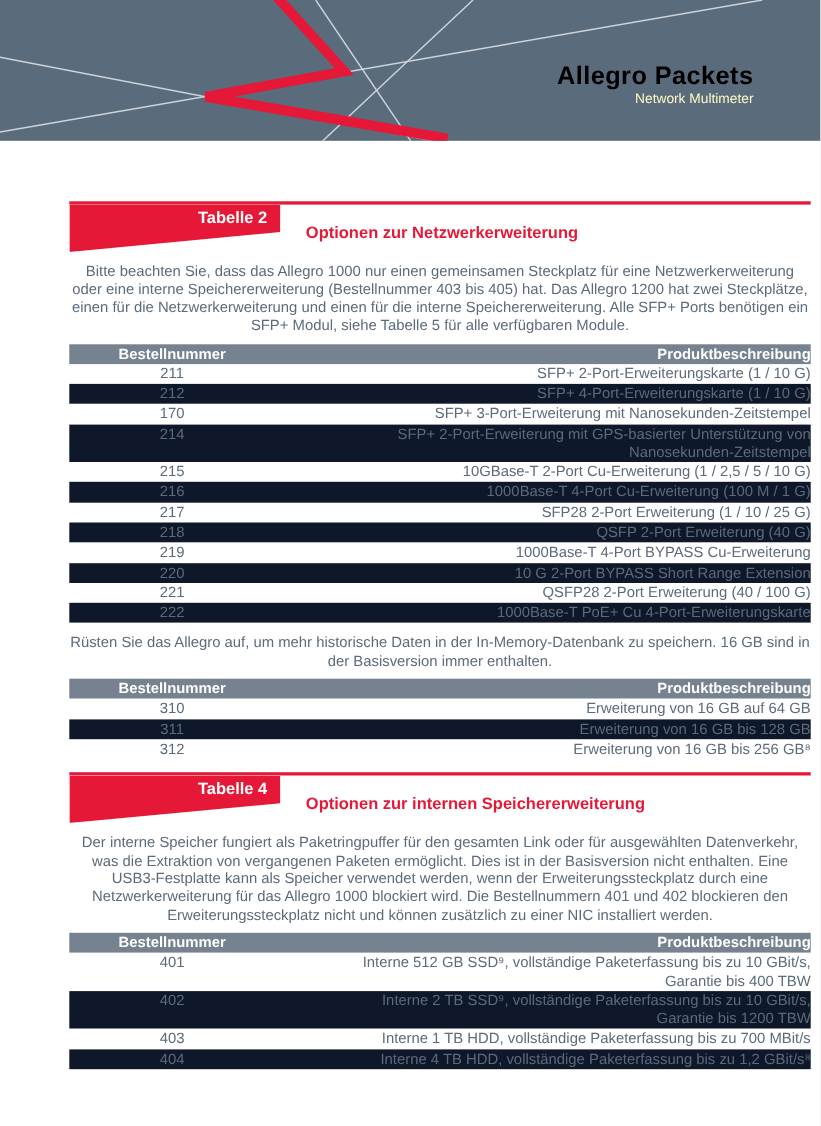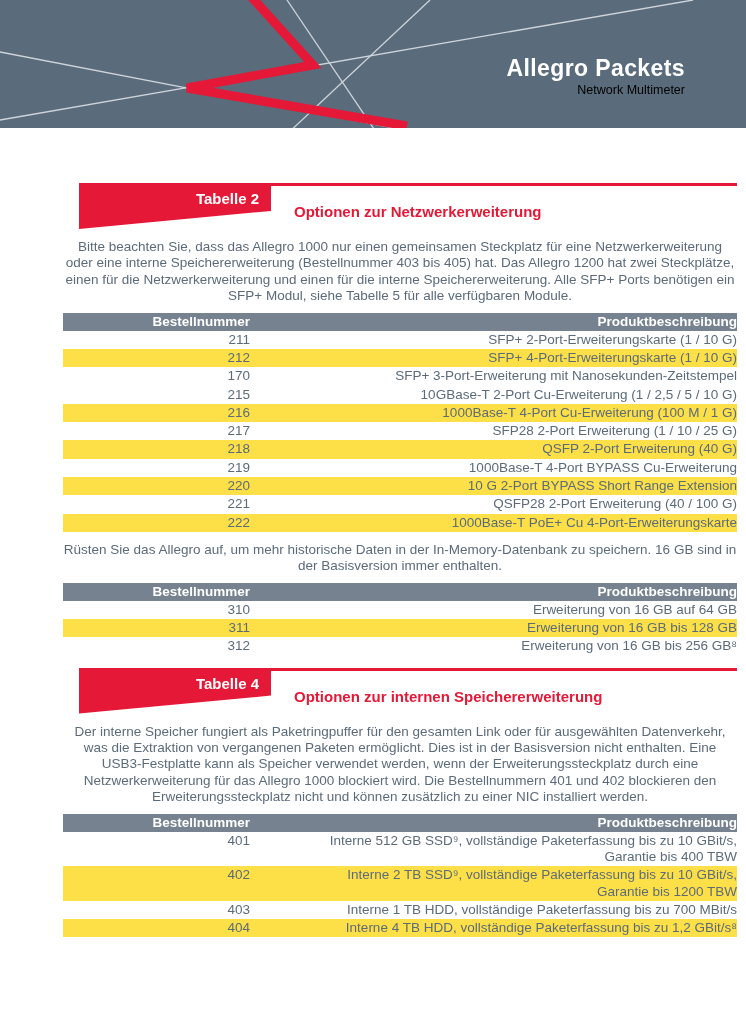--- a/index.html
+++ b/index.html
@@ -5,45 +5,45 @@
   html,body { margin:0; padding:0; background:#e9e9e9; }
   .page {
     position:relative; width:746px; height:1024px; margin:0 auto;
     background:#ffffff; overflow:hidden;
     font-family:"Liberation Sans","DejaVu Sans",sans-serif;
   }
   
   .hero { position:relative; height:128px; background:#5a6b7b; overflow:hidden; }
   .hero svg { position:absolute; inset:0; }
   .logo { position:absolute; right:61px; top:57px; text-align:right; }
-  .logo-name { font-size:23px; font-weight:bold; letter-spacing:.4px; color:#ffffff; line-height:1; }
-  .logo-tag  { font-size:12.5px; color:#000000; margin-top:4px; line-height:1; }
+  .logo-name { font-size:23px; font-weight:bold; letter-spacing:.4px; color:#000000; line-height:1; }
+  .logo-tag  { font-size:12.5px; color:#fef9c3; margin-top:4px; line-height:1; }
   
   .content { padding:0 9px 0 63px; }
   .sec { position:relative; }
-  .banner { position:relative; height:46px;margin-left:16px; }
+  .banner { position:relative; height:46px; }
   .sec-1 .banner { margin-top:55px; }
   .sec-2 .banner, .sec-3 .banner { margin-top:12px; }
   .rule { position:absolute; top:0; left:0; right:0; height:3px; background:#e51937; }
   .flag {
     position:absolute; top:3px; left:0; width:192px; height:43px; background:#e51937;
     clip-path:polygon(0 0, 100% 0, 100% 58%, 0 100%);
     color:#ffffff; font-weight:bold; font-size:15px; text-align:right;
     padding:4px 12px 0 0; box-sizing:border-box;
   }
   .sec-title { position:absolute; left:215px; top:20px; margin:0; color:#e51937; font-size:15px; font-weight:bold; }
   .intro { margin:10px 0 8px 0; font-size:13.5px; line-height:16.4px; color:#5c6b7a;text-align:center; }
   
   table { border-collapse:collapse; width:100%; font-size:13.5px; color:#5c6b7a; table-layout:fixed; }
   thead th { background:#76828f; color:#ffffff; font-weight:bold; padding:1px 0 2px 0; line-height:15px; }
-  .col-num  { width:187px; text-align:right; }
+  .col-num  { width:187px; text-align:center; }
   .col-desc { text-align:right; padding-left:30px; }
   tbody td { padding:1px 0 1px 0; line-height:16.3px; vertical-align:top; }
   tbody td.col-desc { padding-left:30px; white-space:pre-line; }
-  tr.alt { background:#fde047;margin-top:40px; }
+  tr.alt { background:#0f172a;margin-top:40px; }
 </style>
 </head>
 <body>
 
 <div class="page">
 
   <div class="hero">
     <svg width="746" height="128" viewBox="0 0 746 128">
       <g stroke="#dbe0e5" stroke-width="1.3" opacity="0.9">
         <line x1="0" y1="52" x2="560" y2="160"></line>
@@ -83,20 +83,25 @@
               <td class="col-desc">SFP+ 2-Port-Erweiterungskarte (1 / 10 G)</td>
             </tr>
             <tr class="alt">
               <td class="col-num">212</td>
               <td class="col-desc">SFP+ 4-Port-Erweiterungskarte (1 / 10 G)</td>
             </tr>
             <tr>
               <td class="col-num">170</td>
               <td class="col-desc">SFP+ 3-Port-Erweiterung mit Nanosekunden-Zeitstempel</td>
             </tr>
+            <tr class="alt">
+              <td class="col-num">214</td>
+              <td class="col-desc">SFP+ 2-Port-Erweiterung mit GPS-basierter Unterstützung von
+Nanosekunden-Zeitstempel</td>
+            </tr>
             <tr>
               <td class="col-num">215</td>
               <td class="col-desc">10GBase-T 2-Port Cu-Erweiterung (1 / 2,5 / 5 / 10 G)</td>
             </tr>
             <tr class="alt">
               <td class="col-num">216</td>
               <td class="col-desc">1000Base-T 4-Port Cu-Erweiterung (100 M / 1 G)</td>
             </tr>
             <tr>
               <td class="col-num">217</td>

